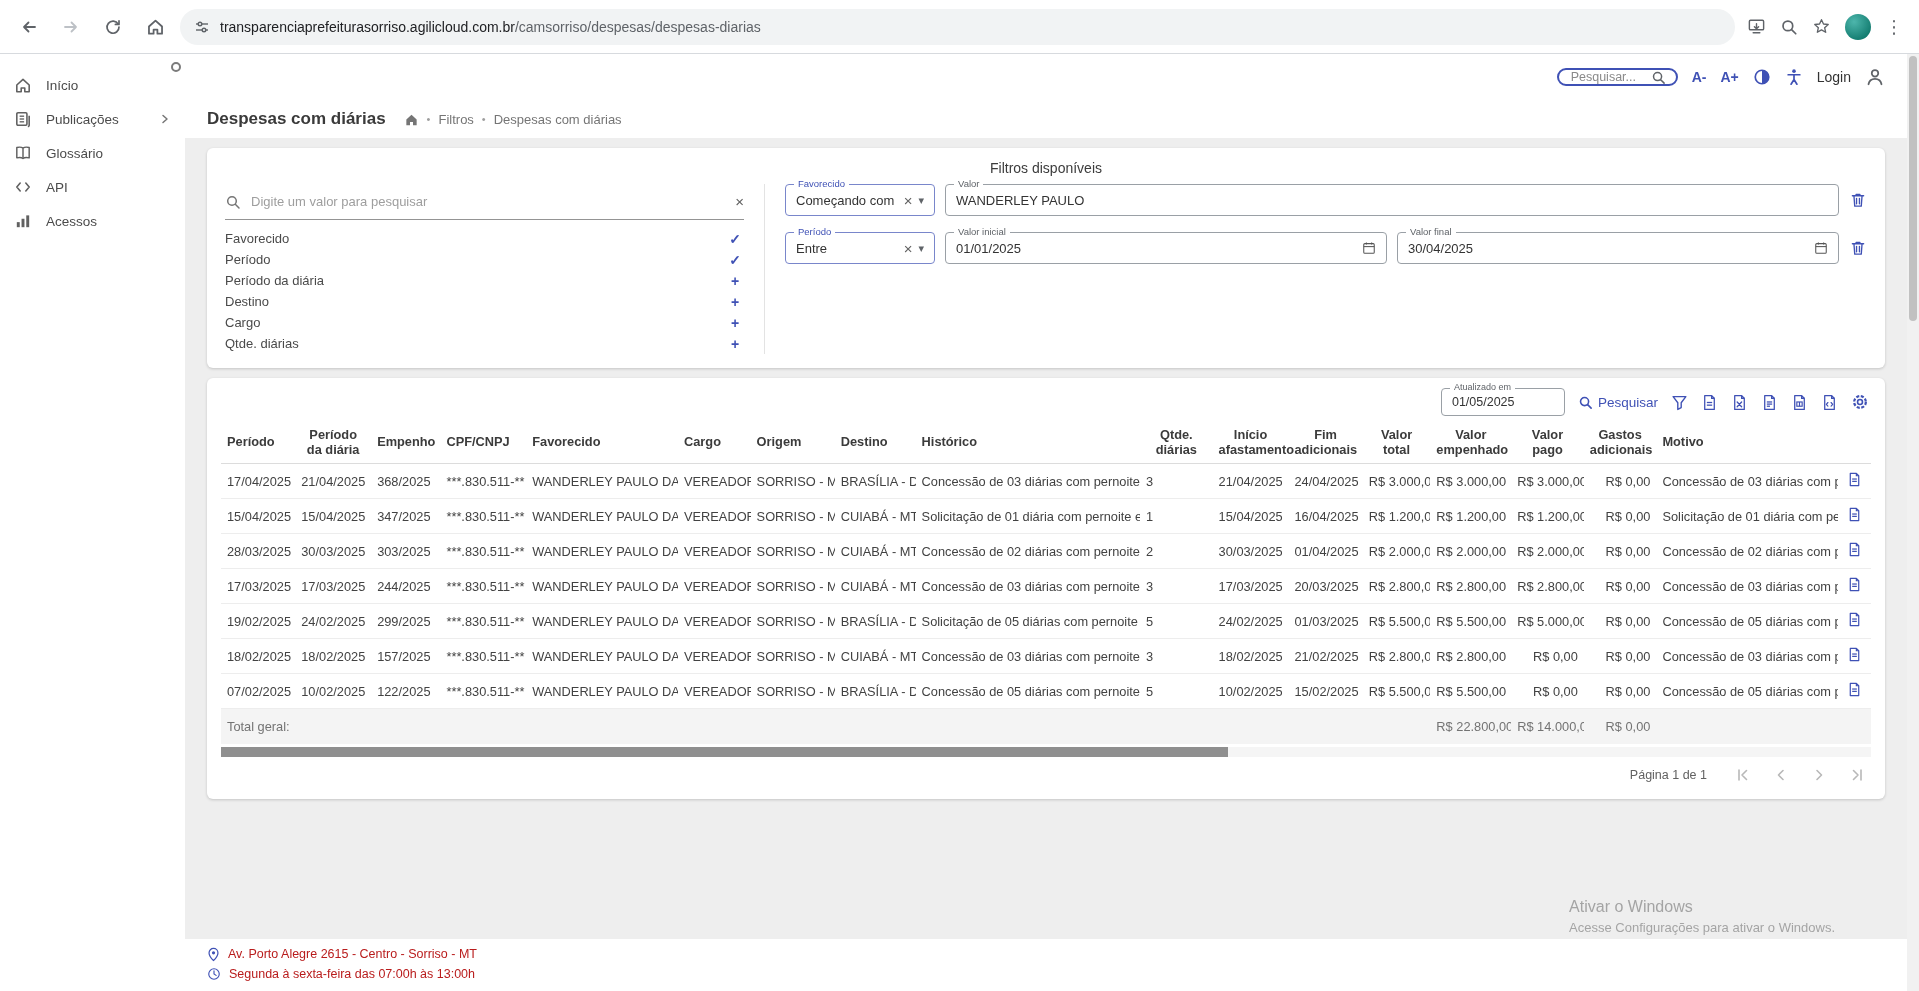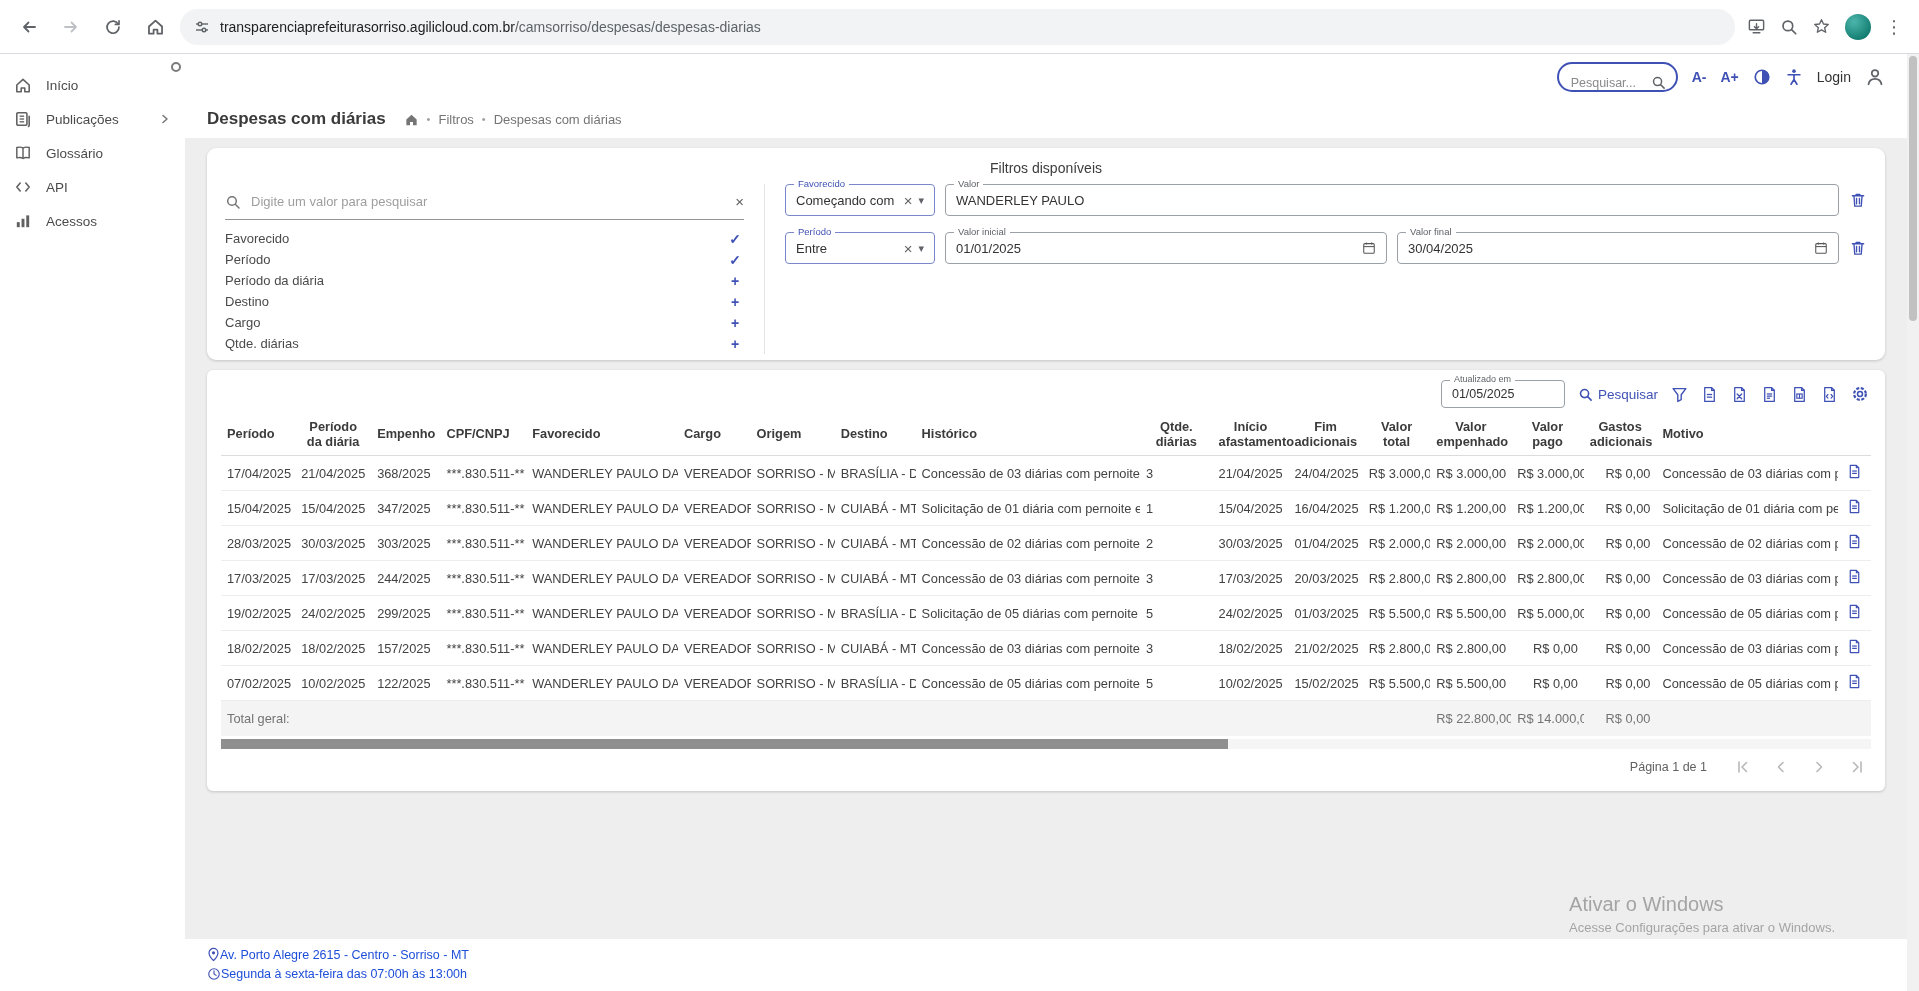--- a/index.html
+++ b/index.html
@@ -33,38 +33,38 @@
   .nav { margin-top:14px; }
   .nav-item { display:flex; align-items:center; gap:14px; padding:8px 14px; font-size:13.5px; color:#4b4b4b; cursor:pointer; }
   .nav-item .grow { flex:1; }
   .nav-item svg, .crumb-home svg { flex:0 0 auto; }
   .nav-ico { color:#616161; display:inline-flex; }
   .chev { color:#757575; display:inline-flex; }
 
   
   .main { flex:1; display:flex; flex-direction:column; min-width:0; background:#ffffff; }
   .main-topbar { height:46px; display:flex; align-items:center; justify-content:flex-end; gap:14px; padding:0 22px; background:#fff; }
-  .search-pill { display:flex; align-items:flex-end; gap:8px; border:2px solid var(--accent); border-radius:16px; height:30px; padding:0 10px 0 12px; }
+  .search-pill { display:flex; align-items:flex-start; gap:8px; border:2px solid var(--accent); border-radius:16px; height:18px; padding:0 10px 0 12px; }
   .search-pill input { border:none; outline:none; width:72px; font-size:12.5px; color:#444; font-family:inherit; background:transparent; }
   .search-pill input::placeholder { color:#8a8a8a; }
   .font-btn { color:var(--accent); font-weight:700; font-size:14px; cursor:pointer; }
   .login { font-size:14px; color:#333; font-weight:500; cursor:pointer; }
   .tb-ico { color:var(--accent); display:inline-flex; cursor:pointer; }
   .tb-ico.gray { color:#5f6368; }
 
   .title-row { height:38px; display:flex; align-items:center; gap:18px; padding:0 22px; background:#fff; }
   .page-title { font-size:17px; font-weight:700; color:#3a3a3a; }
   .breadcrumb { display:flex; align-items:center; gap:8px; font-size:13px; color:#757575; }
   .crumb-sep { color:#9e9e9e; font-size:11px; }
 
   .content { flex:1; background:#eeeeee; padding:10px 22px 0; position:relative; overflow:hidden; }
 
   
   .card { background:#fff; border-radius:6px; box-shadow:0 1px 3px rgba(0,0,0,.18); }
-  .filters-card { padding-bottom:6px;border-radius:9px; }
+  .filters-card { padding-bottom:14px; }
   .filters-title { text-align:center; font-size:14px; color:#3c3c3c; padding-top:12px; }
   .filters-body { display:flex; padding:8px 18px 0; }
   .fields-panel { width:540px; padding-right:20px; border-right:1px solid #e3e3e3; }
   .fields-search { display:flex; align-items:center; gap:10px; border-bottom:1px solid #949494; height:36px; color:#757575; }
   .fields-search input { flex:1; border:none; outline:none; font-size:13px; font-family:inherit; color:#444; background:transparent; }
   .fields-search input::placeholder { color:#9e9e9e; }
   .clear-x { color:#616161; font-size:15px; cursor:pointer; line-height:1; }
   .fields-list { margin-top:8px; }
   .field-row { display:flex; align-items:center; justify-content:space-between; height:21px; font-size:13px; color:#4a4a4a; }
   .field-glyph { color:var(--accent); font-size:14px; font-weight:700; cursor:pointer; width:18px; text-align:center; }
@@ -100,24 +100,24 @@
 
   .h-scroll { margin:3px 14px 0; height:10px; background:#f5f5f5; position:relative; cursor:pointer; }
   .h-thumb { position:absolute; left:0; top:0; height:10px; width:61%; background:#8f8f8f; }
 
   .pagination { display:flex; justify-content:flex-end; align-items:center; gap:28px; padding:10px 20px 12px; font-size:12.5px; color:#616161; }
   .pg-nav { display:flex; gap:22px; align-items:center; color:#b8b8b8; }
   .pg-btn { display:inline-flex; cursor:pointer; }
 
   
   .footer { position:absolute; left:0; right:0; bottom:0; background:#fff; padding:8px 22px 10px; display:flex; flex-direction:column; gap:5px; }
-  .foot-line { display:flex; align-items:center; font-size:12.5px; color:#1d4ed8; }
+  .foot-line { display:flex; align-items:flex-start; gap:8px; font-size:12.5px; color:#b91c1c; }
   .foot-ico { color:var(--accent); display:inline-flex; }
   .watermark { position:absolute; right:72px; bottom:56px; color:rgba(118,118,118,.62); pointer-events:none; }
-  .wm1 { font-size:20px; }
+  .wm1 { font-size:16px; }
   .wm2 { font-size:13px; margin-top:4px; }
 </style>
 </head>
 <body>
 
 <div class="chrome">
   <span class="nav-btn">
     <svg width="20" height="20" viewBox="0 0 20 20">
         <path d="M16 10H5M9.5 5.5 5 10l4.5 4.5" fill="none" stroke="currentColor" stroke-width="1.8" stroke-linecap="round" stroke-linejoin="round"></path>
       </svg>

